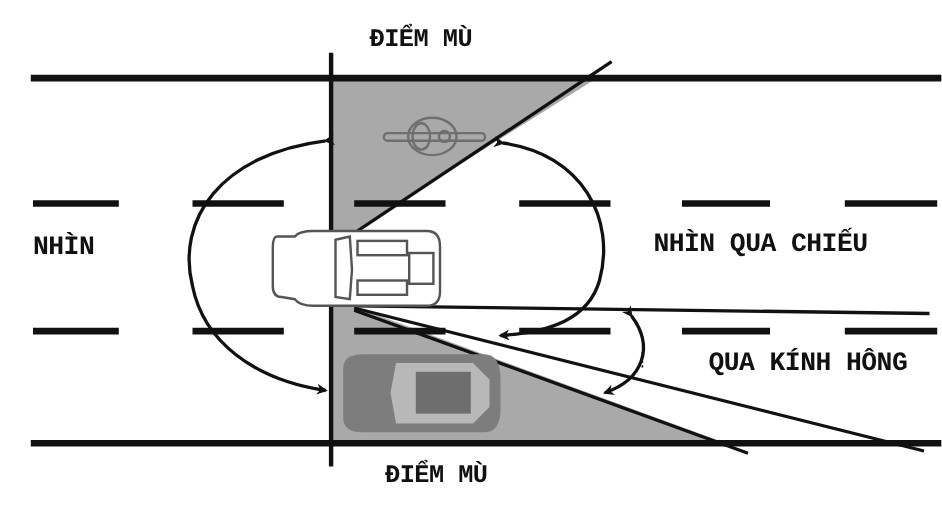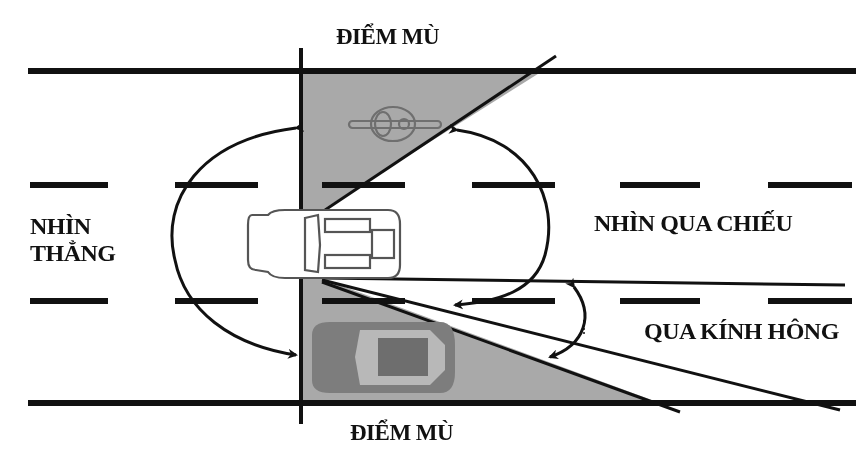--- a/index.html
+++ b/index.html
@@ -1,23 +1,23 @@
 <!DOCTYPE html>
 <html><head>
   <meta charset="utf-8">
   <style>
     html, body { margin: 0; padding: 0; background: #ffffff; }
     body { width: 856px; height: 459px; overflow: hidden; position: relative;
            font-family: "DejaVu Sans", "Liberation Sans", sans-serif; }
     #diagram { position: absolute; left: 0; top: 0; width: 856px; height: 459px; }
     .lbl { position: absolute; font-weight: bold; color: #111111; line-height: 1.12;
-           font-family: Liberation Serif, serif; letter-spacing: -0.5px; }
+           font-family: Liberation Mono, monospace; letter-spacing: -0.5px; }
     .lbl-top { left: 336px; top: 24px; font-size: 23px; }
     .lbl-bottom { left: 350px; top: 420px; font-size: 23px; }
-    .lbl-left { left: 30px; top: 213px; font-size: 24px; text-align: left; }
+    .lbl-left { left: 30px; top: 213px; font-size: 24px; text-align: center; }
     .lbl-mirror { left: 594px; top: 210px; font-size: 24px; }
     .lbl-side { left: 644px; top: 318px; font-size: 24px; }
     .lbl span { display: block; }
   </style>
 </head>
 <body>
 
 <svg id="diagram" viewBox="0 0 856 459" xmlns="http://www.w3.org/2000/svg">
   <defs>
     <marker id="arrowhead" markerWidth="10" markerHeight="10" refX="8" refY="5" orient="auto" markerUnits="userSpaceOnUse">
@@ -82,18 +82,17 @@
   <path d="M457,130 C530,140 560,200 545,255 C535,290 500,302 455,305" fill="none" stroke="#111" stroke-width="3" marker-start="url(#arrowhead)" marker-end="url(#arrowhead)"></path>
 
   <path d="M574,287 C595,315 585,345 550,357" fill="none" stroke="#111" stroke-width="3" marker-start="url(#arrowhead)" marker-end="url(#arrowhead)"></path>
   <line x1="584" y1="320" x2="584" y2="334" stroke="#111" stroke-width="1.5" stroke-dasharray="2,2"></line>
 </svg>
 
 <div class="lbl lbl-top">ĐIỂM MÙ</div>
 <div class="lbl lbl-bottom">ĐIỂM MÙ</div>
 <div class="lbl lbl-left">
   <span>NHÌN</span>
-  <span>THẲNG</span>
 </div>
 <div class="lbl lbl-mirror">
   <span>NHÌN QUA CHIẾU</span>
 </div>
 <div class="lbl lbl-side">QUA KÍNH HÔNG</div>
 
 </body></html>

